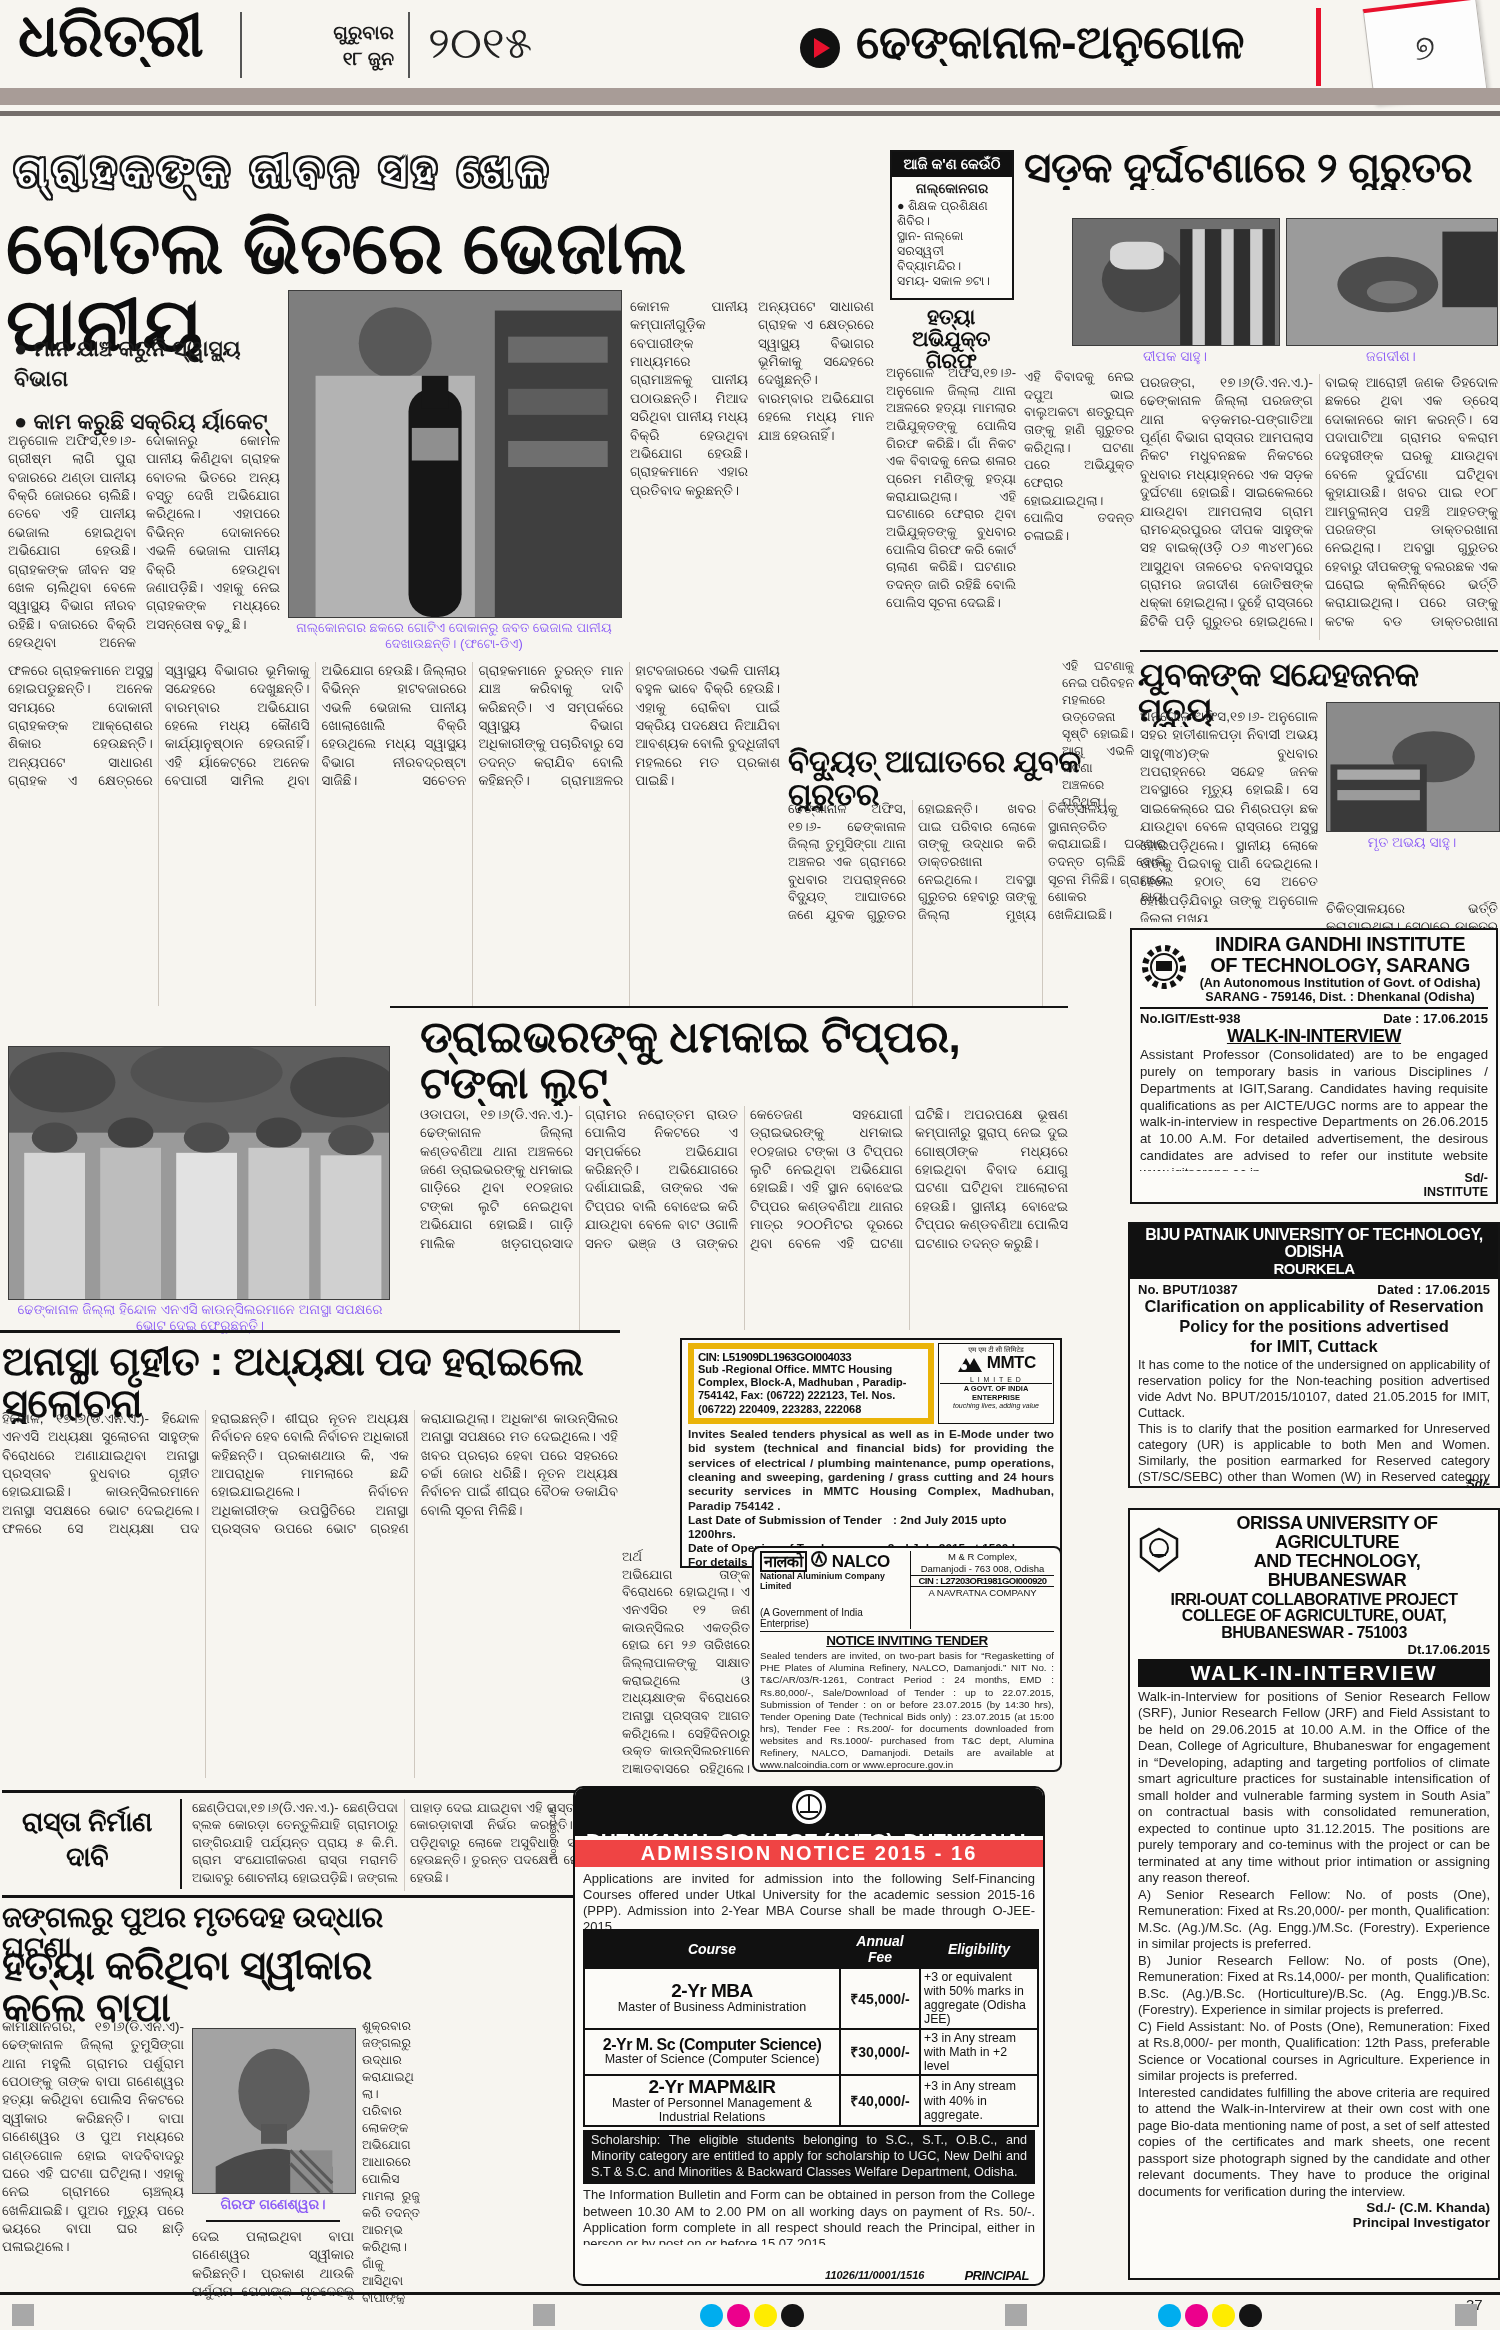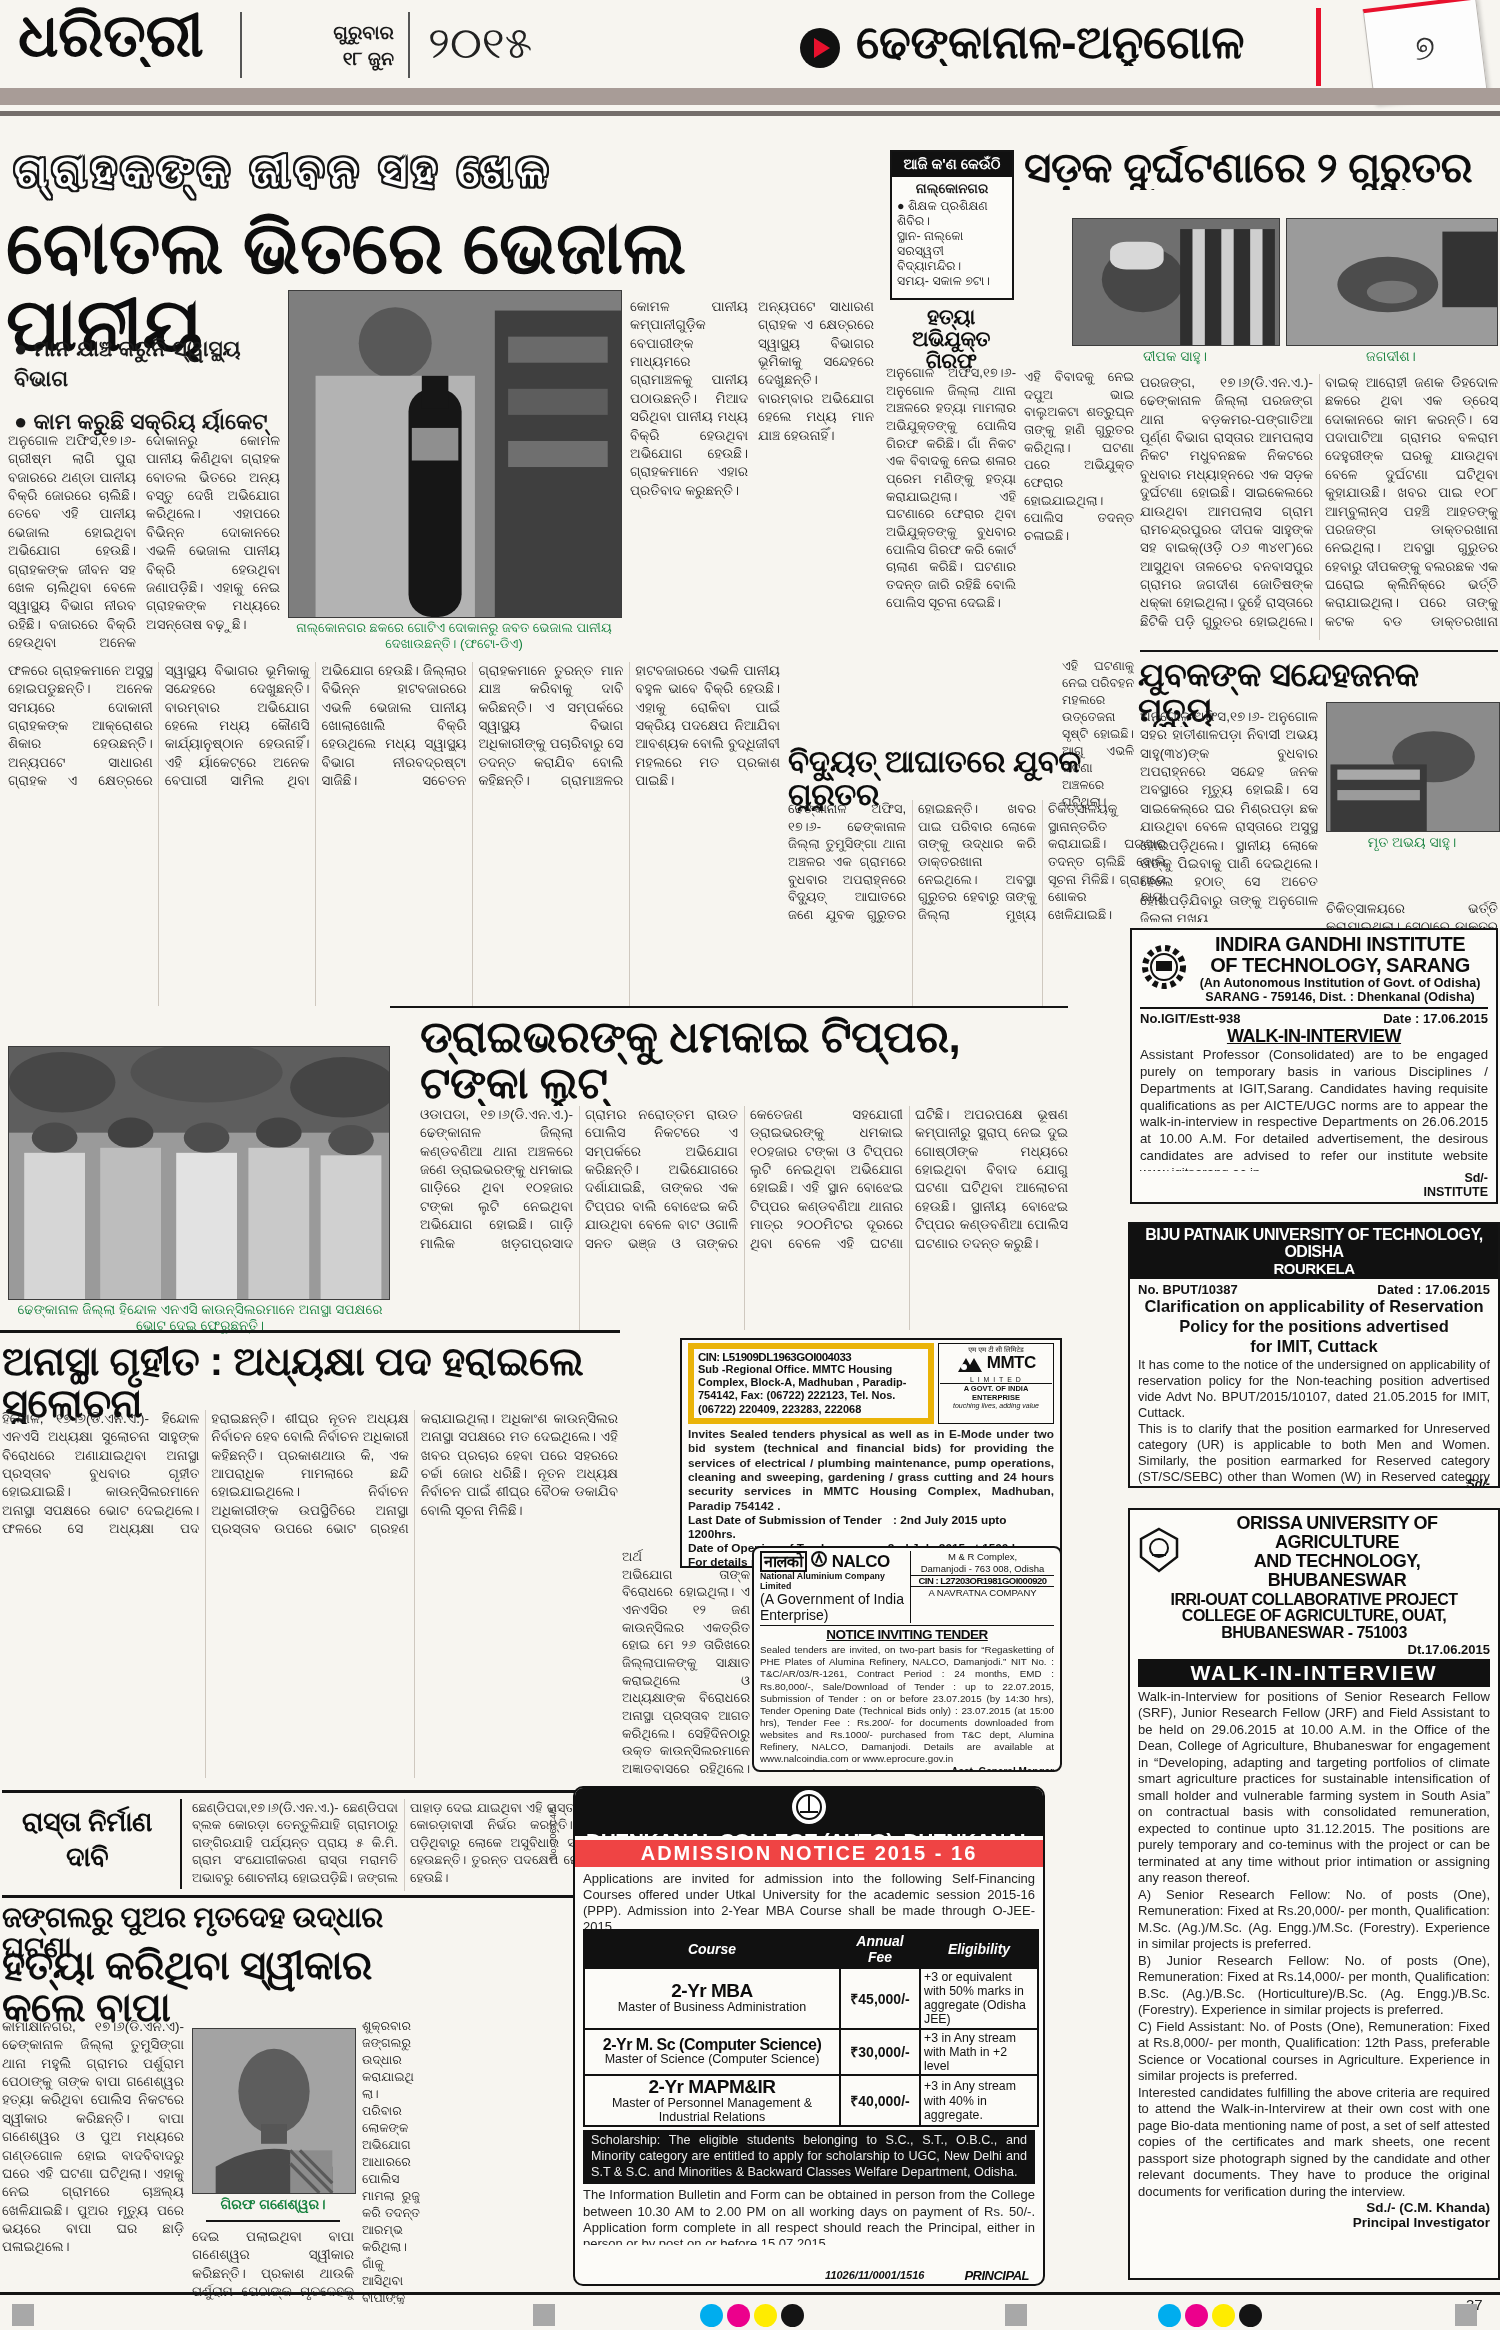--- a/index.html
+++ b/index.html
@@ -9,21 +9,21 @@
   .ob{font-size:13.5px;line-height:1.36;text-align:justify;color:#222;overflow:hidden;word-break:break-word;}
   .cols2{column-count:2;column-gap:12px;column-rule:1px solid #cfc8bf;}
   .cols3{column-count:3;column-gap:12px;column-rule:1px solid #cfc8bf;}
   .cols4{column-count:4;column-gap:12px;column-rule:1px solid #cfc8bf;}
   .cols5{column-count:5;column-gap:12px;column-rule:1px solid #cfc8bf;}
   .hl{font-weight:bold;color:#0d0d0d;line-height:1.05;letter-spacing:-0.5px;overflow:hidden;}
   .outline{color:#fff;font-weight:bold;
     text-shadow:-2px -2px 0 #161616,2px -2px 0 #161616,-2px 2px 0 #161616,2px 2px 0 #161616,
                 -2px 0 0 #161616,2px 0 0 #161616,0 -2px 0 #161616,0 2px 0 #161616;}
   .photo{position:absolute;border:1px solid #3c3c3c;overflow:hidden;background:#8a8a8a;}
-  .cap{font-size:13.5px;text-align:center;color:#15803d;overflow:hidden;}
+  .cap{font-size:13.5px;text-align:center;color:#8b5cf6;overflow:hidden;}
   .rule{position:absolute;background:#151515;}
   .box{position:absolute;border:2px solid #141414;background:#fcfbf8;overflow:hidden;}
   .en{color:#111;}
   .sign{text-align:right;font-weight:bold;}
   table{border-collapse:collapse;}
   .regsq{position:absolute;width:22px;height:22px;background:#a8a8a8;}
   .dot{position:absolute;width:23px;height:23px;border-radius:50%;top:2304px;}
 </style>
 </head>
 <body>
@@ -308,21 +308,21 @@
       <div style="flex:0 0 150px;border-right:1px solid #111;">
         <span class="hl" style="font-size:16px;border:2px solid #111;padding:0 2px;">नालको</span>
         <span>
           <svg width="16" height="16" viewBox="0 0 16 16">
               <circle cx="8" cy="8" r="7" fill="none" stroke="#111" stroke-width="2"></circle>
               <path d="M5 12 L8 4 L11 12" stroke="#111" stroke-width="2" fill="none"></path>
             </svg>
         </span>
         <span class="hl" style="font-size:17px;">NALCO</span>
         <div style="font-size:8.8px;font-weight:bold;">National Aluminium Company Limited</div>
-        <div style="font-size:14px;">(A Government of India Enterprise)</div>
+        <div style="font-size:10px;margin-top:16px;">(A Government of India Enterprise)</div>
       </div>
       <div style="flex:1;text-align:center;font-size:9.5px;line-height:1.25;">
         <div>M &amp; R Complex,</div>
         <div>Damanjodi - 763 008, Odisha</div>
         <div class="hl" style="font-size:9.5px;border-top:1px solid #111;border-bottom:1px solid #111;">CIN : L27203OR1981GOI000920</div>
         <div>A NAVRATNA COMPANY</div>
       </div>
     </div>
     <div class="hl" style="text-align:center;font-size:13.5px;text-decoration:underline;margin:2px 0;">NOTICE INVITING TENDER</div>
     <div class="ob" style="font-size:9.8px;line-height:1.24;">Sealed tenders are invited, on two-part basis for “Regasketting of PHE Plates of Alumina Refinery, NALCO, Damanjodi.” NIT No. : T&amp;C/AR/03/R-1261, Contract Period : 24 months, EMD : Rs.80,000/-, Sale/Download of Tender : up to 22.07.2015, Submission of Tender : on or before 23.07.2015 (by 14:30 hrs), Tender Opening Date (Technical Bids only) : 23.07.2015 (at 15:00 hrs), Tender Fee : Rs.200/- for documents downloaded from websites and Rs.1000/- purchased from T&amp;C dept, Alumina Refinery, NALCO, Damanjodi. Details are available at www.nalcoindia.com or www.eprocure.gov.in</div>

